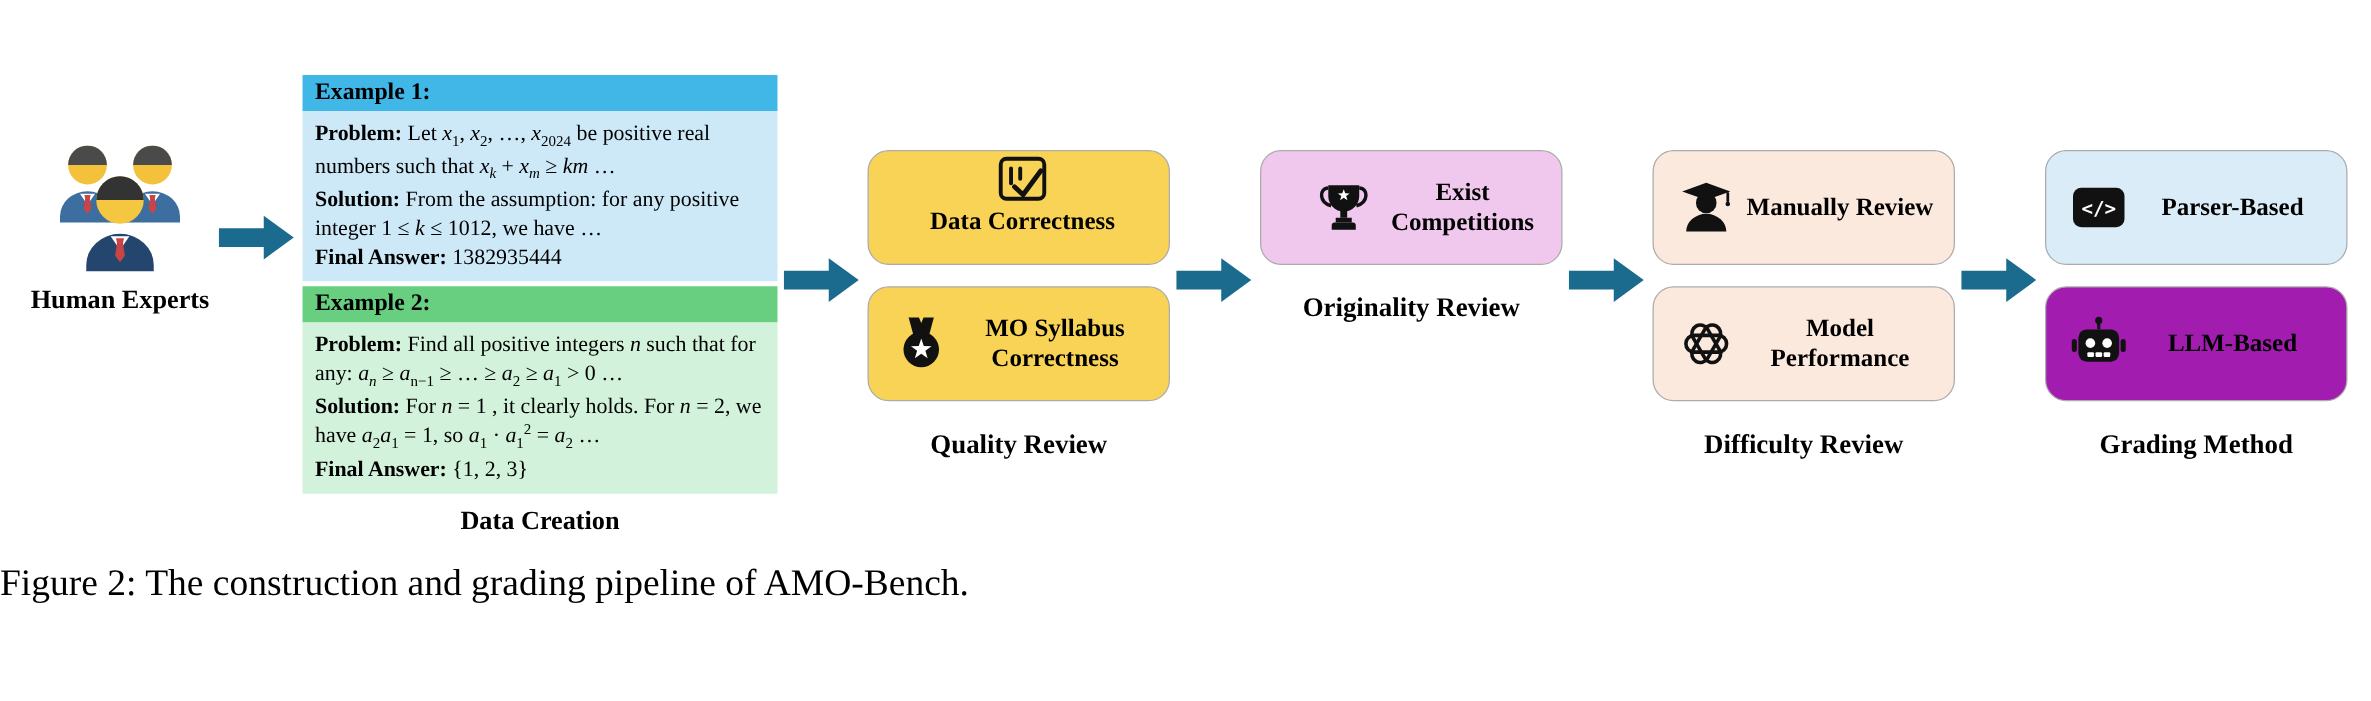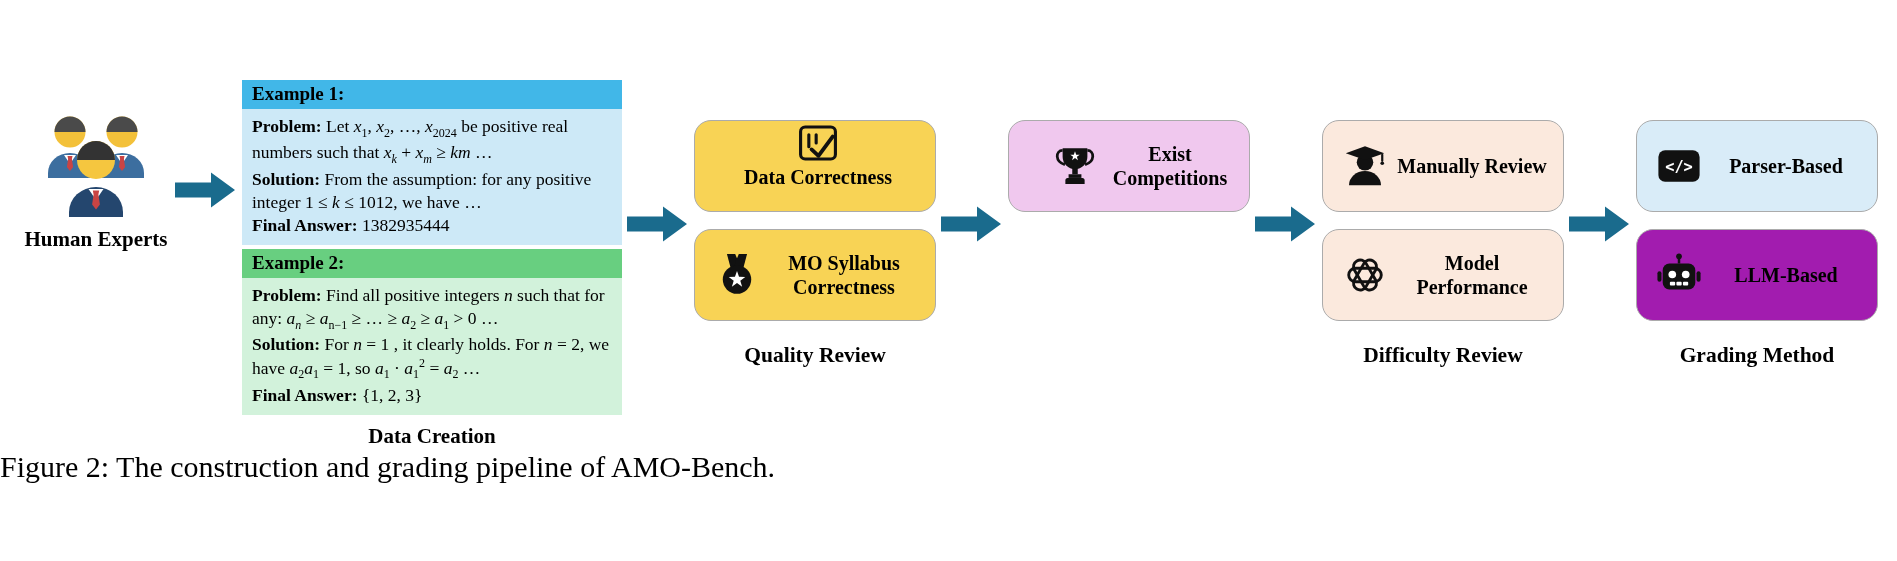--- a/index.html
+++ b/index.html
@@ -70,21 +70,21 @@
       </svg>
       <div class="group-label">Human Experts</div>
     </div>
 
     <svg class="arrow arrow-first" width="62" height="40" viewBox="0 0 62 40">
       <path d="M0,12.5 H36 V2.5 L60,20 L36,37.5 V27.5 H0 Z" fill="#1a6b8d"></path>
     </svg>
 
     <div class="col data-col">
       <div class="example">
-        <div class="ex-header" style="background: rgb(65, 183, 232); margin-top: 20px;">Example 1:</div>
+        <div class="ex-header" style="background: rgb(65, 183, 232);">Example 1:</div>
         <div class="ex-body" style="background: rgb(205, 233, 247);"><b>Problem:</b> Let <i>x</i><sub>1</sub>, <i>x</i><sub>2</sub>, …, <i>x</i><sub>2024</sub> be positive real numbers such that <i>x<sub>k</sub></i> + <i>x<sub>m</sub></i> ≥ <i>km</i> …<br><b>Solution:</b> From the assumption: for any positive integer 1 ≤ <i>k</i> ≤ 1012, we have …<br><b>Final Answer:</b> 1382935444</div>
       </div>
       <div class="example">
         <div class="ex-header" style="background: rgb(104, 207, 128);">Example 2:</div>
         <div class="ex-body" style="background: rgb(210, 242, 219);"><b>Problem:</b> Find all positive integers <i>n</i> such that for any: <i>a<sub>n</sub></i> ≥ <i>a</i><sub>n−1</sub> ≥ … ≥ <i>a</i><sub>2</sub> ≥ <i>a</i><sub>1</sub> &gt; 0 …<br><b>Solution:</b> For <i>n</i> = 1 , it clearly holds. For <i>n</i> = 2, we have <i>a</i><sub>2</sub><i>a</i><sub>1</sub> = 1, so <i>a</i><sub>1</sub> · <i>a</i><sub>1</sub><sup>2</sup> = <i>a</i><sub>2</sub> …<br><b>Final Answer:</b> {1, 2, 3}</div>
       </div>
       <div class="group-label">Data Creation</div>
     </div>
 
     <svg class="arrow arrow-mid" width="62" height="40" viewBox="0 0 62 40">
@@ -129,20 +129,21 @@
             <path d="M10.5,7 C2.5,7 2,19.5 13,22.5" fill="none" stroke="#111" stroke-width="3"></path>
             <path d="M37.5,7 C45.5,7 46,19.5 35,22.5" fill="none" stroke="#111" stroke-width="3"></path>
             <path d="M21,27 h6 v6 h-6 z" fill="#111"></path>
             <path d="M17,33 h14 v4 h-14 z" fill="#111"></path>
             <path d="M13.5,39 a2.5,2.5 0 0 1 2.5,-2 h16 a2.5,2.5 0 0 1 2.5,2 l0,4.5 h-21 z" fill="#111"></path>
             <path d="M24,8 L25.3,11.6 L29.1,11.7 L26.1,14 L27.2,17.6 L24,15.4 L20.8,17.6 L21.9,14 L18.9,11.7 L22.7,11.6 Z" fill="#fff"></path>
           </svg>
         </span>
         <span class="box-label">Exist Competitions</span>
       </div>
+      <div class="group-label stage-label">Originality Review</div>
     </div>
 
     <svg class="arrow arrow-mid" width="62" height="40" viewBox="0 0 62 40">
       <path d="M0,12.5 H36 V2.5 L60,20 L36,37.5 V27.5 H0 Z" fill="#1a6b8d"></path>
     </svg>
 
     <div class="col stage-col">
       <div class="review-box" style="background: rgb(251, 233, 221);">
         <span class="box-icon">
           <svg viewBox="0 0 48 48" width="44" height="44" fill="#111">

